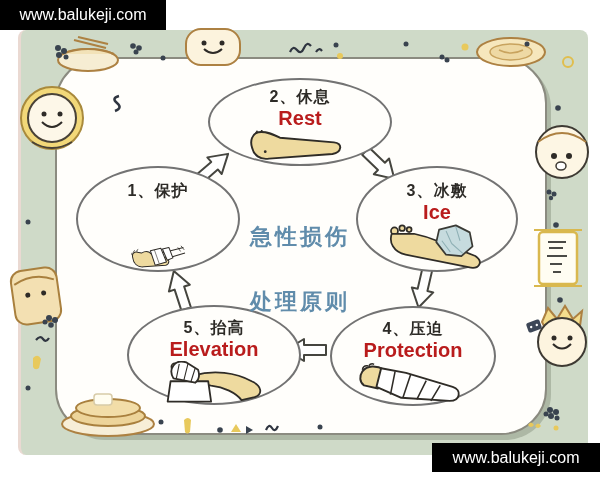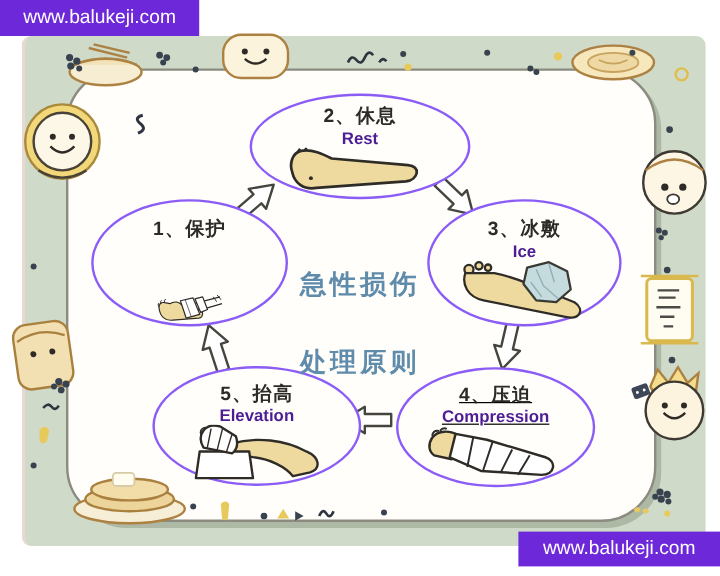--- a/index.html
+++ b/index.html
@@ -2,33 +2,33 @@
 <html><head>
 <meta charset="utf-8">
 <style>
   html,body{margin:0;padding:0;background:#fff;}
   .canvas{position:relative;width:600px;height:480px;background:#ffffff;overflow:hidden;
           font-family:"Liberation Sans", sans-serif;}
   .frame{position:absolute;left:18px;top:30px;width:567px;height:425px;background:#cfdac8;
          border-radius:8px;border-left:3px solid #ead9d2;}
   .panel{position:absolute;left:55px;top:57px;width:488px;height:374px;background:#fffefb;
          border:2px solid #8b8b80;border-radius:46px;box-shadow:4px 5px 0 rgba(110,120,100,.35);}
-  .ellipse{position:absolute;background:#fffefb;border:2px solid #8b5cf6;border-radius:50%;
+  .ellipse{position:absolute;background:#fffefb;border:2px solid #737373;border-radius:50%;
            display:flex;flex-direction:column;align-items:center;box-sizing:border-box;}
   .zh{font-weight:bold;font-size:16px;color:#2d2b27;letter-spacing:1px;white-space:nowrap;}
-  .en{font-weight:bold;font-size:14px;color:#4c1d95;margin-top:-1px;white-space:nowrap;}
+  .en{font-weight:bold;font-size:20px;color:#b91c1c;margin-top:-1px;white-space:nowrap;}
   #e2{left:208px;top:78px;width:184px;height:88px;padding-top:7px;}
   #e1{left:76px;top:166px;width:164px;height:106px;padding-top:13px;gap:43px;}
   #e3{left:356px;top:166px;width:162px;height:106px;padding-top:13px;}
   #e5{left:127px;top:305px;width:174px;height:100px;padding-top:11px;}
-  #e4{left:330px;top:306px;width:166px;height:100px;padding-top:11px;text-decoration:underline;}
+  #e4{left:330px;top:306px;width:166px;height:100px;padding-top:11px;}
   .center-title{position:absolute;left:238px;top:222px;width:124px;text-align:center;
                 color:#608cab;font-weight:bold;font-size:22px;letter-spacing:3px;}
   .center-title .t2{margin-top:35px;}
-  .wm{position:absolute;background:#6d28d9;color:#ffffff;font-size:16px;
+  .wm{position:absolute;background:#000000;color:#ffffff;font-size:16px;
       display:flex;align-items:center;justify-content:center;z-index:50;}
   .wm-top{left:0;top:0;width:166px;height:30px;}
   .wm-bottom{left:432px;top:443px;width:168px;height:29px;}
   .layer{position:absolute;left:0;top:0;pointer-events:none;}
 </style>
 </head>
 <body>
 
 <div class="canvas">
 
@@ -244,21 +244,21 @@
       <path d="M52,20 C80,12 110,16 132,28 C146,34 148,46 136,50 L118,54 C110,44 94,36 76,34 L50,30 Z" fill="#eeda9f" stroke="#2f2c27" stroke-width="2.5" stroke-linejoin="round"></path>
       <path d="M20,28 L72,28 L76,56 L16,56 Z" fill="#fff" stroke="#2f2c27" stroke-width="2.5" stroke-linejoin="round"></path>
       <circle cx="26" cy="8" r="5" fill="#eeda9f" stroke="#2f2c27" stroke-width="2"></circle>
       <path d="M24,6 Q18,14 24,24 L54,30 Q62,24 58,12 L42,2 Q30,-2 24,6 Z" fill="#fff" stroke="#2f2c27" stroke-width="2.5" stroke-linejoin="round"></path>
       <path d="M32,4 L28,24 M44,4 L38,28 M54,10 L48,29" stroke="#2f2c27" stroke-width="1.5" fill="none"></path>
     </svg>
   </div>
 
   <div class="ellipse" id="e4">
     <span class="zh">4、压迫</span>
-    <span class="en">Compression</span>
+    <span class="en">Protection</span>
     <svg width="122" height="44" viewBox="0 0 150 54">
       <path d="M10,12 C6,18 6,26 12,30 L30,34 L38,10 C28,4 16,4 10,12 Z" fill="#eeda9f" stroke="#2f2c27" stroke-width="2.5" stroke-linejoin="round"></path>
       <path d="M10,10 q1,-6 7,-5 M18,5 q3,-4 7,-2" stroke="#2f2c27" stroke-width="2" fill="none"></path>
       <path d="M34,8 L66,14 L126,32 C138,36 136,50 122,50 L60,46 L28,32 Z" fill="#fff" stroke="#2f2c27" stroke-width="2.5" stroke-linejoin="round"></path>
       <path d="M52,12 L46,42 M72,16 L62,46 M92,24 L80,48 M110,30 L98,50" stroke="#2f2c27" stroke-width="2" fill="none"></path>
     </svg>
   </div>
 
   <div class="center-title">
     <div class="t1">急性损伤</div>

